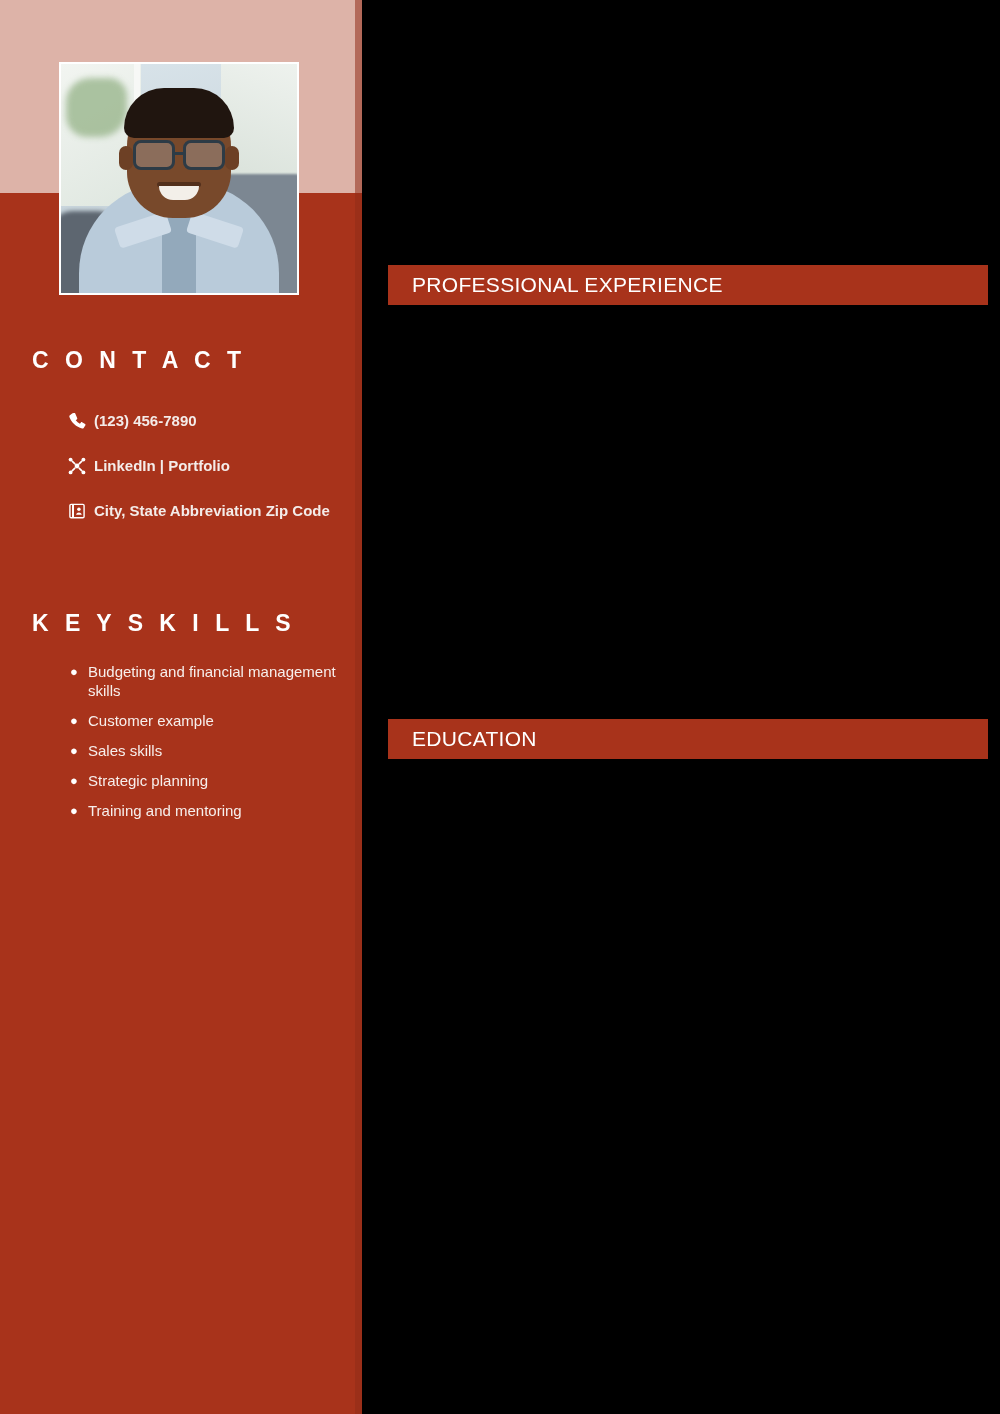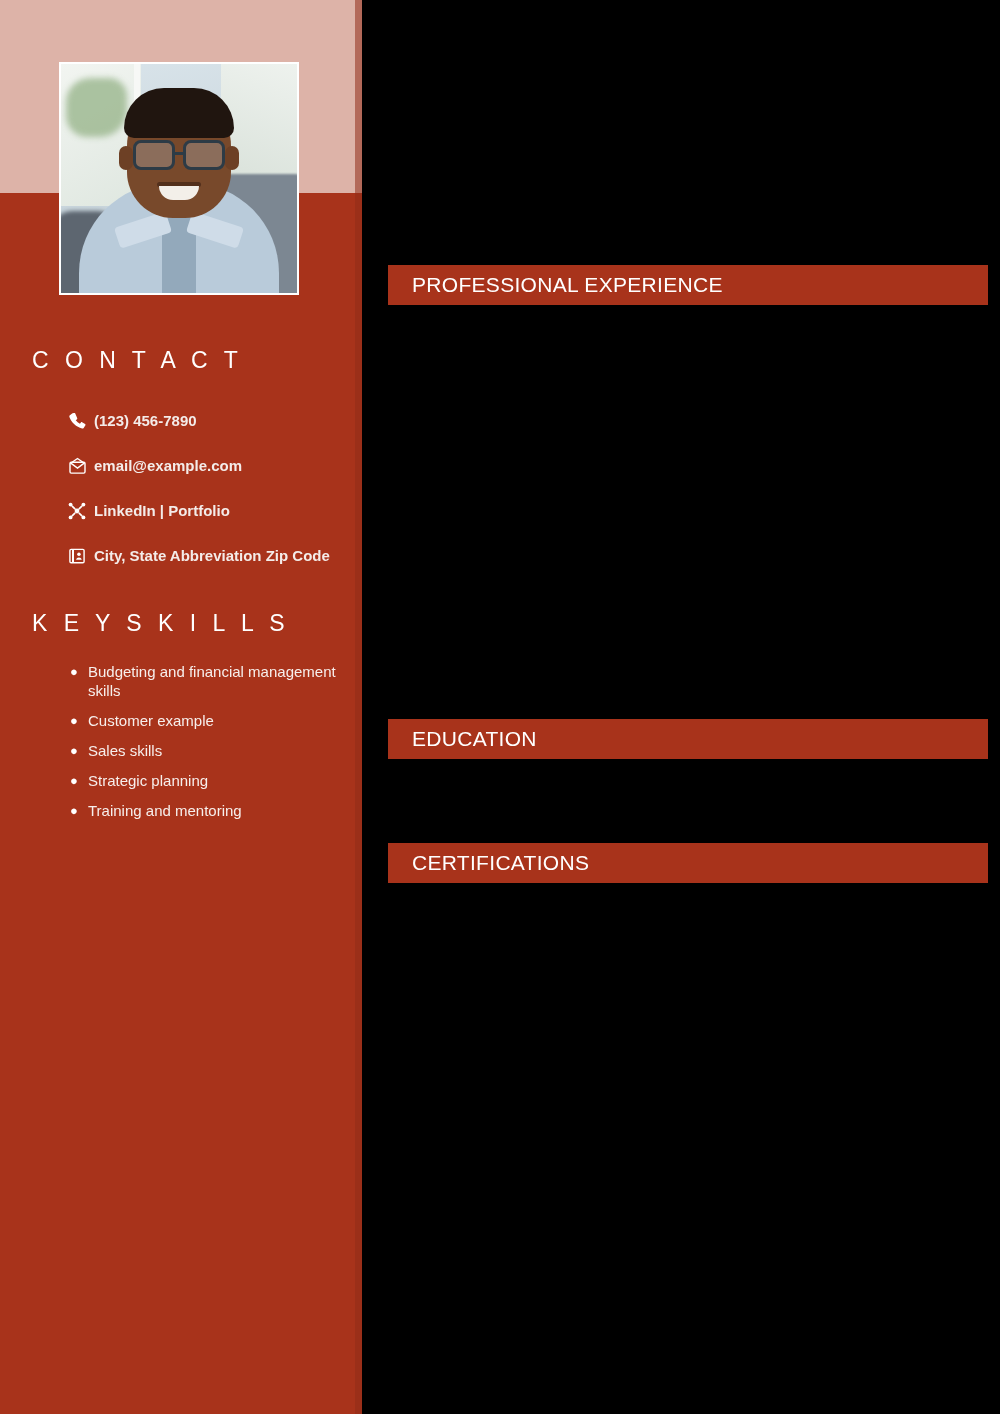--- a/index.html
+++ b/index.html
@@ -143,21 +143,21 @@
     position: absolute; left: 50%; top: 118px; transform: translateX(-50%);
     width: 44px; height: 5px; background: #53301c; border-radius: 3px;
   }
 
   
   .sb-heading {
     position: absolute;
     color: #ffffff;
     font-size: 23px;
     letter-spacing: 5px;
-    font-weight: 400;
+    font-weight: 700;
   }
   #contact-heading { left: 32px; top: 347px; }
   #skills-heading { left: 32px; top: 610px; }
 
   
   .contact-list {
     position: absolute;
     left: 60px;
     top: 398px;
     width: 296px;
@@ -276,30 +276,20 @@
 
       <div class="contact-row">
         <div class="contact-icon">
           <svg width="20" height="20" viewBox="0 0 24 24" fill="#ffffff">
             <path d="M6.6 2.6 3.4 5.1c-.6.5-.8 1.3-.5 2 1.2 3.4 3.3 6.4 5.9 8.8 2.6 2.4 5.8 4.2 9.3 5.1.7.2 1.5-.1 1.9-.7l2.1-3.3c.3-.5.1-1.2-.4-1.5l-3.6-2.1c-.5-.3-1.1-.1-1.4.3l-1.2 1.6c-1.9-1-3.6-2.4-5-4.1l1.5-1.3c.4-.4.5-1 .2-1.5L9.9 2.9c-.4-.6-1.1-.7-1.7-.4z"></path>
           </svg>
         </div>
         <div class="contact-text">(123) 456-7890</div>
       </div>
 
-      <div class="contact-row">
-        <div class="contact-icon">
-          <svg width="21" height="20" viewBox="0 0 24 24" fill="none" stroke="#ffffff" stroke-width="1.7">
-            <rect x="3" y="7.5" width="18" height="13" rx="1.5"></rect>
-            <path d="M3.6 8.2 12 14.5l8.4-6.3"></path>
-            <path d="M5.5 7.5 12 3l6.5 4.5"></path>
-          </svg>
-        </div>
-        <div class="contact-text">email@example.com</div>
-      </div>
 
       <div class="contact-row">
         <div class="contact-icon">
           <svg width="22" height="22" viewBox="0 0 24 24" fill="#ffffff">
             <circle cx="12" cy="12" r="2.6"></circle>
             <circle cx="5" cy="5" r="2.1"></circle>
             <circle cx="19" cy="5" r="2.1"></circle>
             <circle cx="5" cy="19" r="2.1"></circle>
             <circle cx="19" cy="19" r="2.1"></circle>
             <path d="M6.4 6.4 10 10M17.6 6.4 14 10M6.4 17.6 10 14M17.6 17.6 14 14" stroke="#ffffff" stroke-width="1.8"></path>
@@ -347,18 +337,15 @@
     </div>
   </div>
 
   <div class="main">
     <div class="section-bar" id="bar-experience">
       <span>PROFESSIONAL EXPERIENCE</span>
     </div>
     <div class="section-bar" id="bar-education">
       <span>EDUCATION</span>
     </div>
-    <div class="section-bar" id="bar-certs">
-      <span>CERTIFICATIONS</span>
-    </div>
   </div>
 
 </div>
 
 </body></html>

